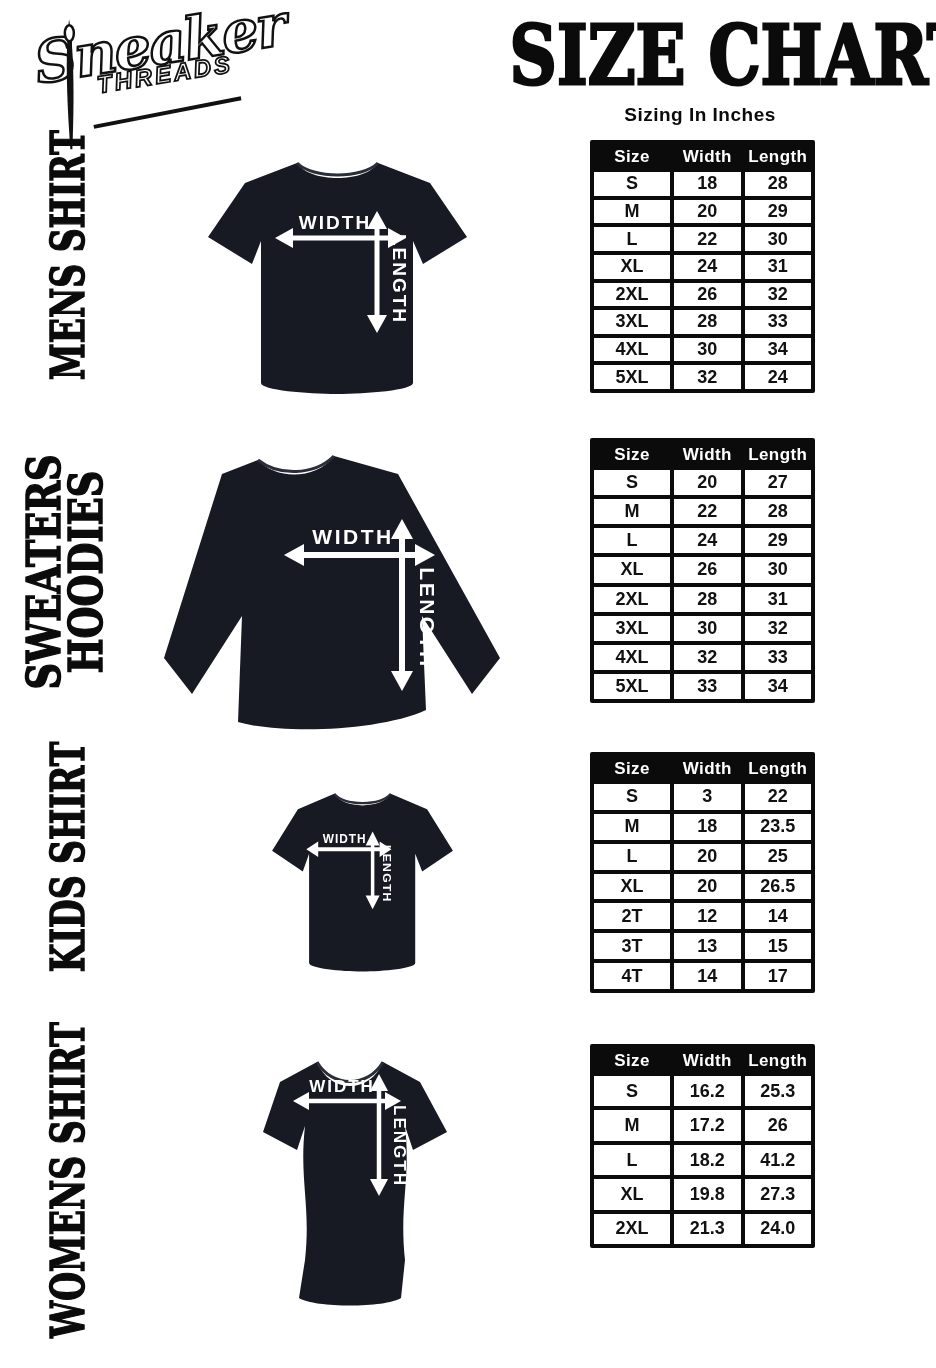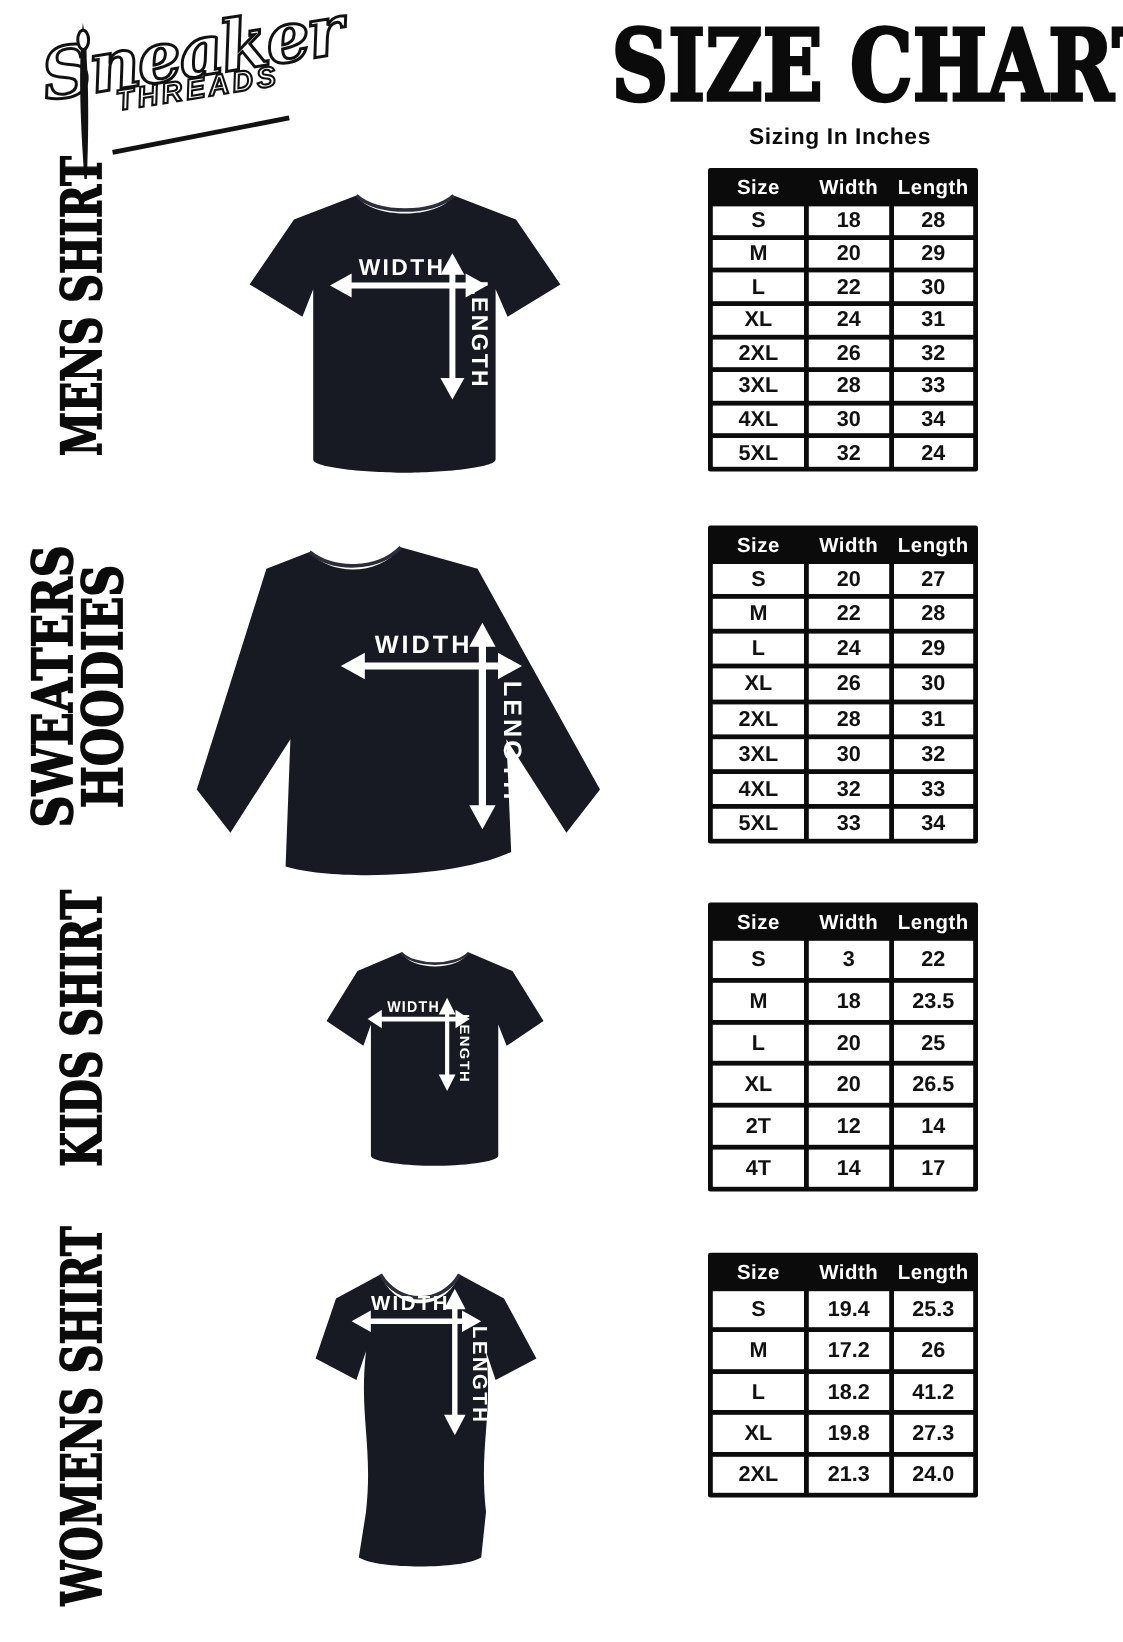--- a/index.html
+++ b/index.html
@@ -267,37 +267,42 @@
           <div class="td">XL</div>
           <div class="td">20</div>
           <div class="td">26.5</div>
         </div>
         <div class="tr">
           <div class="td">2T</div>
           <div class="td">12</div>
           <div class="td">14</div>
         </div>
         <div class="tr">
+          <div class="td">3T</div>
+          <div class="td">13</div>
+          <div class="td">15</div>
+        </div>
+        <div class="tr">
           <div class="td">4T</div>
           <div class="td">14</div>
           <div class="td">17</div>
         </div>
       </div>
   </div>
 
   <div class="size-table" style="left:590px;top:1044px;height:204px;">
     <div class="thead">
       <span>Size</span>
       <span>Width</span>
       <span>Length</span>
     </div>
     <div class="tbody">
         <div class="tr">
           <div class="td">S</div>
-          <div class="td">19.4</div>
+          <div class="td">16.2</div>
           <div class="td">25.3</div>
         </div>
         <div class="tr">
           <div class="td">M</div>
           <div class="td">17.2</div>
           <div class="td">26</div>
         </div>
         <div class="tr">
           <div class="td">L</div>
           <div class="td">18.2</div>

